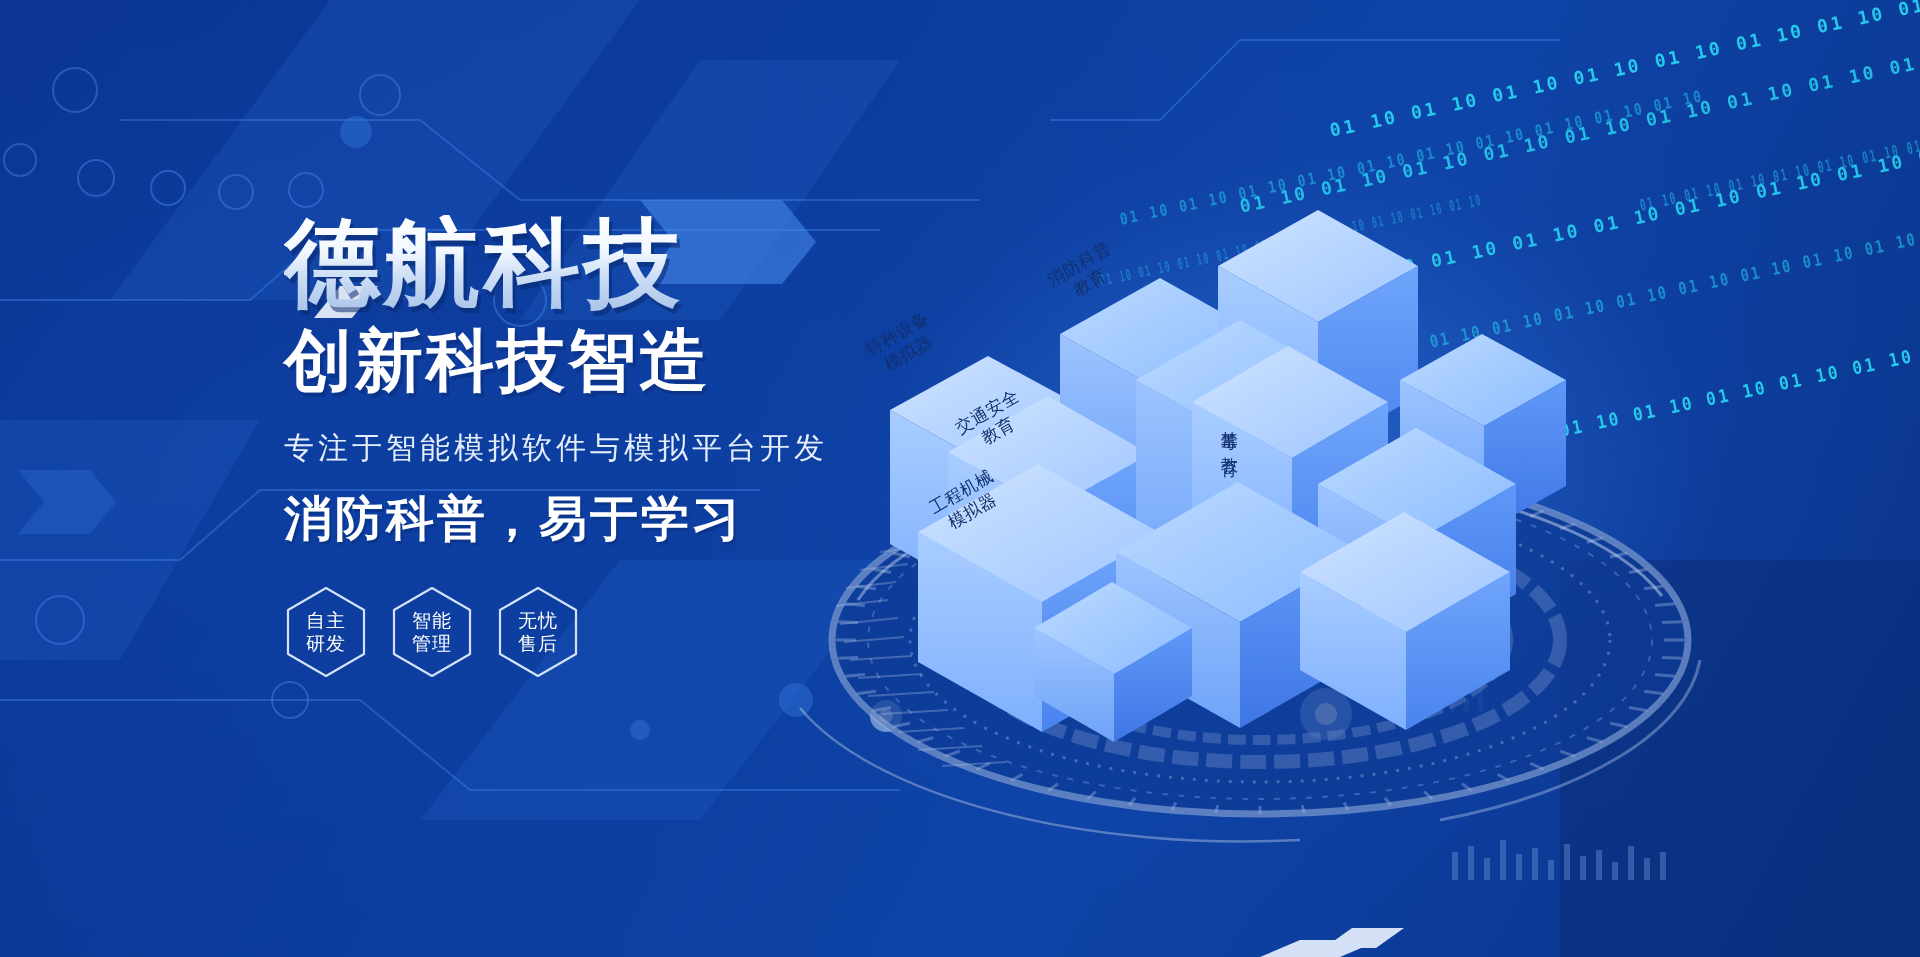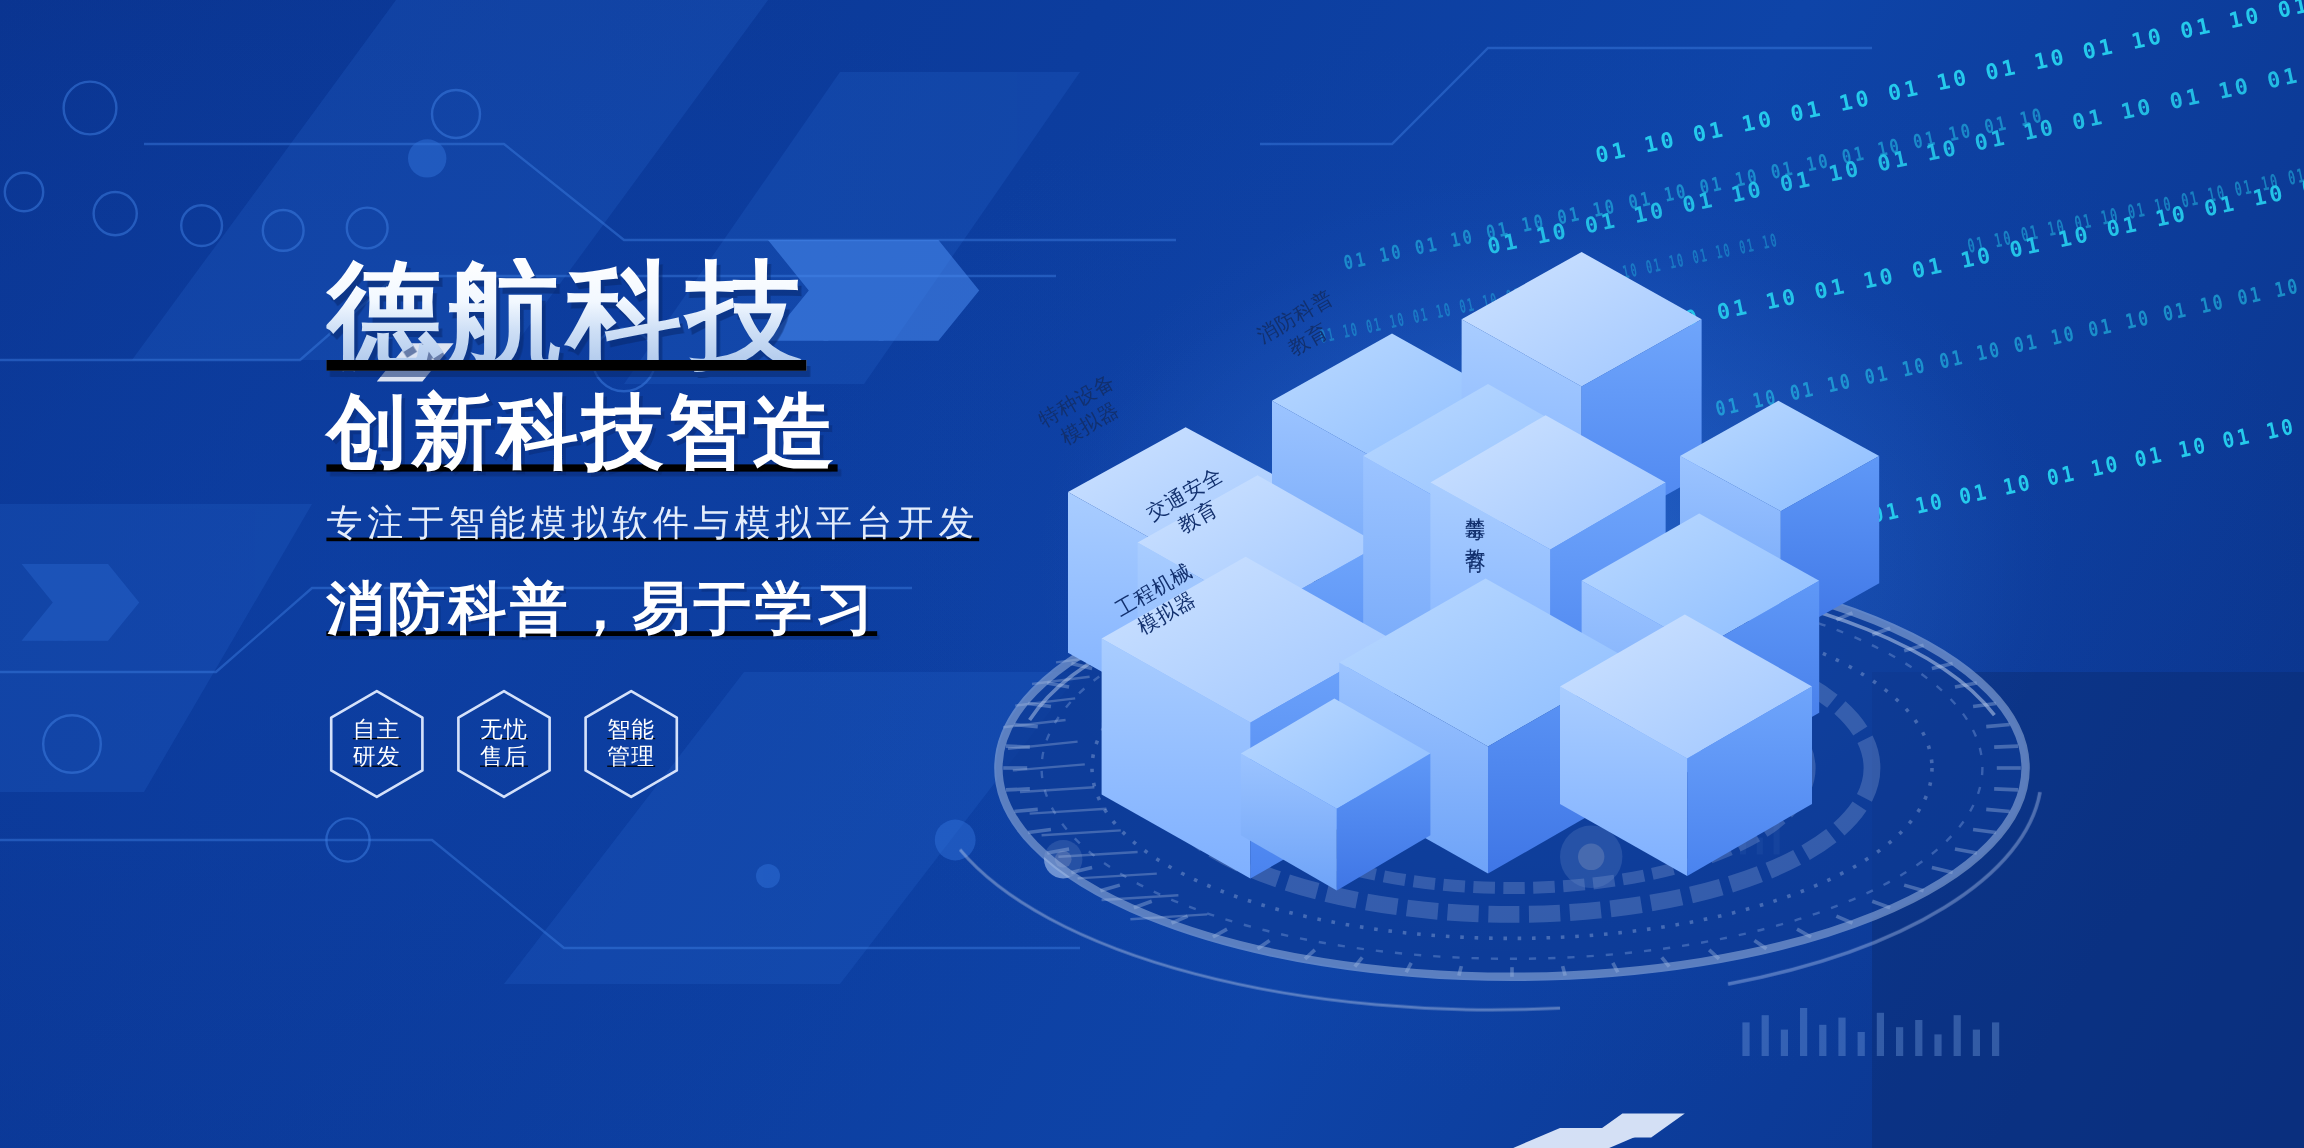--- a/index.html
+++ b/index.html
@@ -30,21 +30,21 @@
     white-space:nowrap;
     font-family:"DejaVu Sans Mono","Liberation Mono",monospace;
     font-weight:700;
     letter-spacing:3px;
     color:#27d2f0;
     transform-origin:left center;
     user-select:none;
   }
 
   
-  .left-block { position:absolute; left:272px; top:215px; width:640px;text-decoration:underline; }
+  .left-block { position:absolute; left:284px; top:215px; width:640px; }
 
   .brand-title {
     font-size:96px;
     font-weight:900;
     line-height:1.0;
     letter-spacing:4px;
     background:linear-gradient(180deg,#ffffff 0%,#f2f8ff 38%,#cfe0f6 62%,#a9c4ea 100%);
     -webkit-background-clip:text;
     background-clip:text;
     color:transparent;
@@ -58,21 +58,21 @@
     font-size:68px;
     font-weight:900;
     line-height:1.05;
     letter-spacing:3px;
     color:#ffffff;
     text-shadow:3px 4px 0 rgba(8,40,110,0.45);
     white-space:nowrap;
   }
 
   .sub-line {
-    margin-top:20px;
+    margin-top:32px;
     font-size:30px;
     font-weight:400;
     letter-spacing:4px;
     color:#e4edfb;
     white-space:nowrap;
   }
 
   .emph-line {
     margin-top:18px;
     font-size:48px;
@@ -259,27 +259,27 @@
         <div class="hex">
           <svg viewBox="0 0 84 94">
             <polygon points="42,3 80,25 80,69 42,91 4,69 4,25" fill="none" stroke="#dfeaff" stroke-width="2.2" stroke-linejoin="round" opacity="0.95"></polygon>
           </svg>
           <div class="hex-label"><span>自主</span><br><span>研发</span></div>
         </div>
         <div class="hex">
           <svg viewBox="0 0 84 94">
             <polygon points="42,3 80,25 80,69 42,91 4,69 4,25" fill="none" stroke="#dfeaff" stroke-width="2.2" stroke-linejoin="round" opacity="0.95"></polygon>
           </svg>
-          <div class="hex-label"><span>无忧</span><br><span>售后</span></div>
+          <div class="hex-label"><span>智能</span><br><span>管理</span></div>
         </div>
         <div class="hex">
           <svg viewBox="0 0 84 94">
             <polygon points="42,3 80,25 80,69 42,91 4,69 4,25" fill="none" stroke="#dfeaff" stroke-width="2.2" stroke-linejoin="round" opacity="0.95"></polygon>
           </svg>
-          <div class="hex-label"><span>智能</span><br><span>管理</span></div>
+          <div class="hex-label"><span>无忧</span><br><span>售后</span></div>
         </div>
       </div>
   </div>
 
   <div class="scene">
     <svg viewBox="0 0 1100 800">
       <defs>
         <linearGradient id="topA" x1="0" y1="0" x2="1" y2="1">
           <stop offset="0%" stop-color="#cfe3ff"></stop>
             <stop offset="100%" stop-color="#9fc6ff"></stop>

